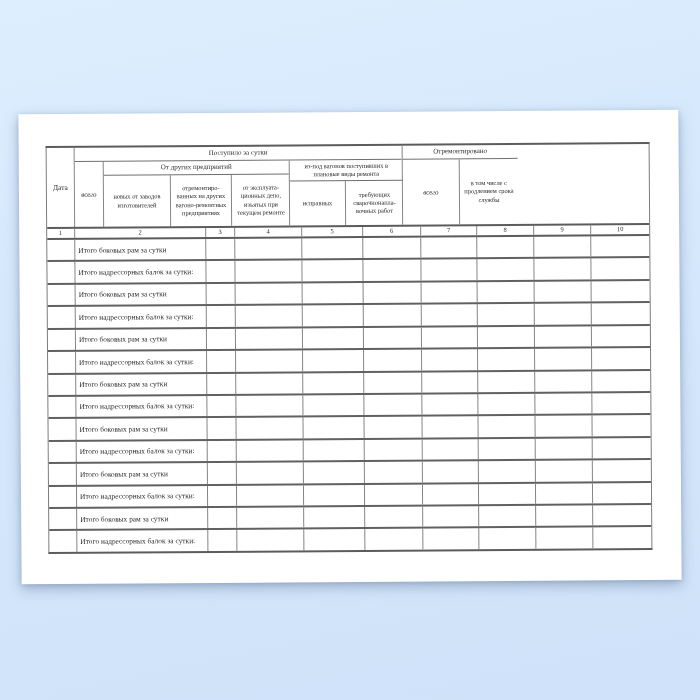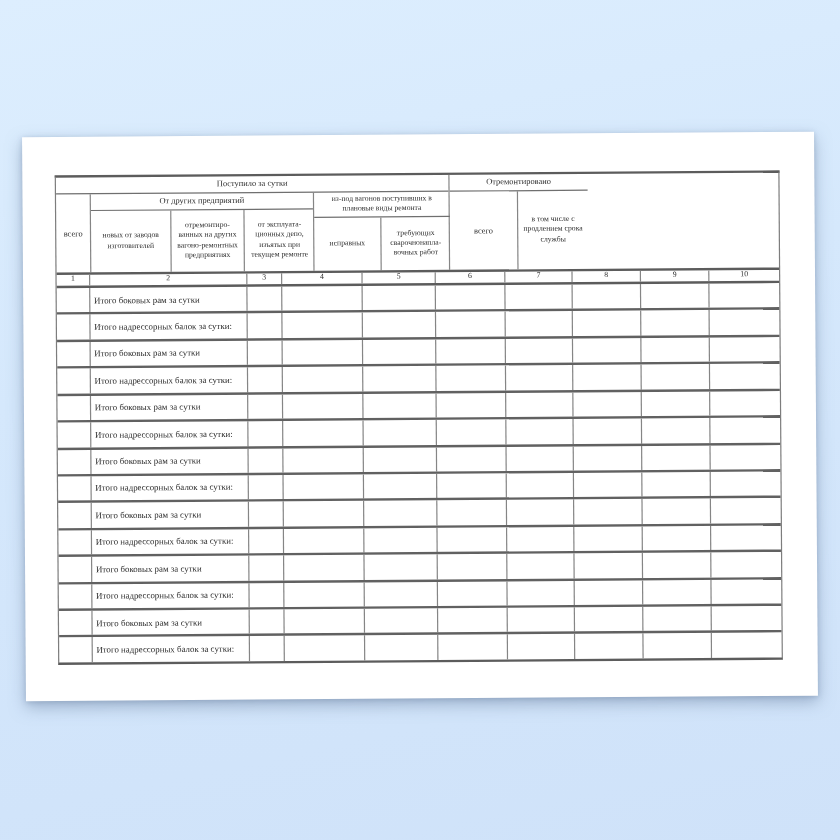--- a/index.html
+++ b/index.html
@@ -38,40 +38,41 @@
   .grp.nob{border-right:none;}
   .band{
     height:14px;flex:none;border-bottom:1px solid #6f6f6f;
     display:flex;align-items:center;justify-content:center;
     font-size:7px;line-height:1;
   }
   .band2{height:21px;font-size:6.4px;line-height:1.25;text-align:center;padding:0 2px;}
   .subrow{flex:1;display:flex;min-height:0;}
   .hfull{font-size:7.5px;}
   .sm{font-size:6.4px;line-height:1.3;padding:0 2px;}
-  .sm7{font-size:7px;}
+  .sm7{font-size:7px;font-style:italic;}
   .numrow{
     height:13px;flex:none;display:flex;
     border-top:2px solid #5c5c5c;border-bottom:2px solid #5c5c5c;
     font-size:6.5px;
   }
   .numrow .cell{line-height:1;}
   .tbody{flex:1;display:flex;flex-direction:column;min-height:0;}
   .trow{flex:1;display:flex;min-height:0;}
   .trow + .trow{border-top:2px solid #616161;}
   .label-cell{justify-content:flex-start;text-align:left;padding-left:3px;font-size:7.4px;line-height:1;}
 </style>
 </head>
 <body>
 
 <div class="stage">
   <div class="paper">
     <div class="table">
 
       <div class="hdr">
+        <div class="cell c1 hfull">Дата</div>
 
         <div class="grp g-received">
           <div class="band">Поступило за сутки</div>
           <div class="subrow">
             <div class="cell c3 sm7">всего</div>
 
             <div class="grp g-other">
               <div class="band">От других предприятий</div>
               <div class="subrow">
                 <div class="cell c4 sm">новых от заводов изготовителей</div>

